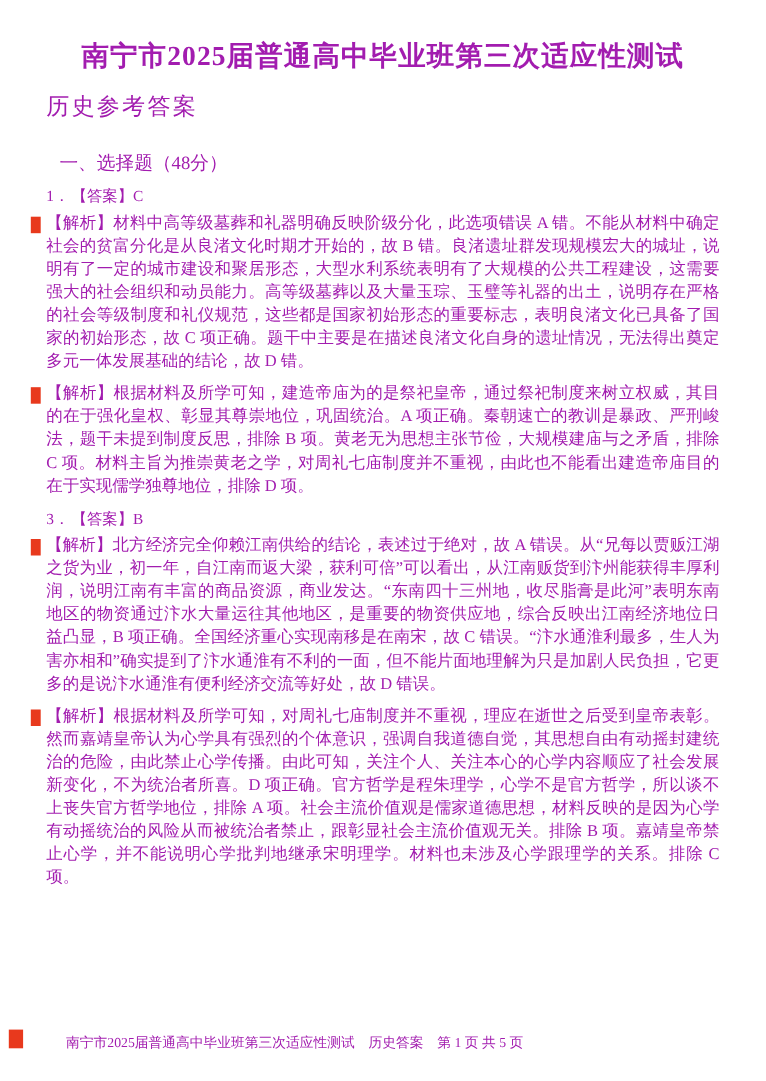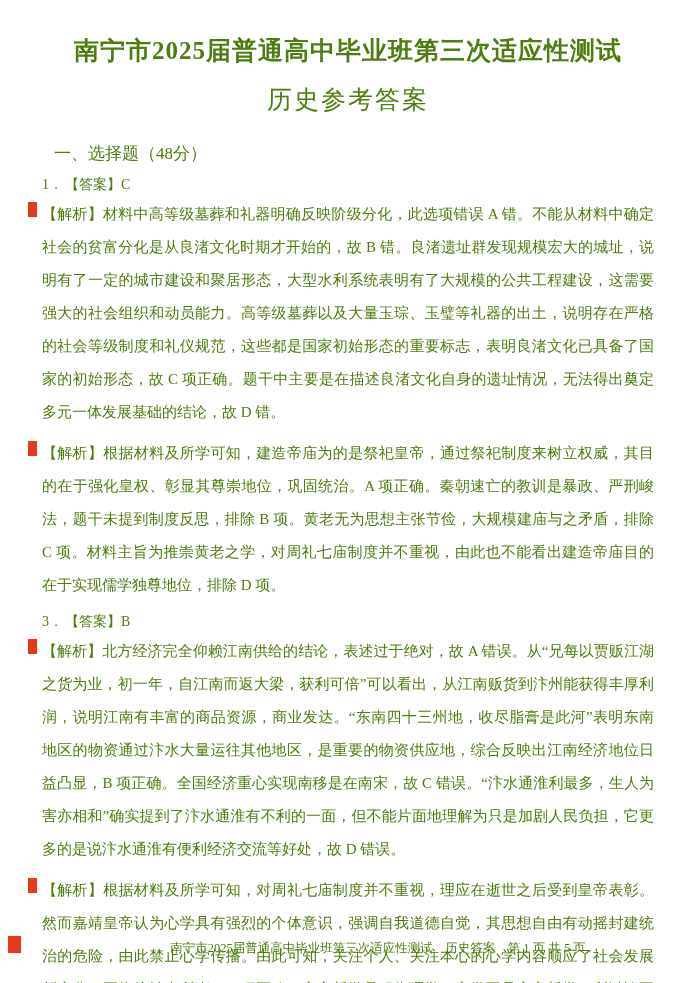--- a/index.html
+++ b/index.html
@@ -6,36 +6,36 @@
     margin: 0;
     padding: 0;
     background: #ffffff;
   }
   .page {
     position: relative;
     width: 696px;
     height: 983px;
     box-sizing: border-box;
     background: #ffffff;
-    color: #4d7c0f;
+    color: #a21caf;
     padding: 34px 42px 0 42px;
     font-family: "Liberation Serif", "DejaVu Serif", serif;
     overflow: hidden;
   }
   .doc-title {
     font-size: 25px;
     font-weight: bold;
     text-align: center;
     margin: 0 0 16px 0;
     letter-spacing: 1px;
   }
   .doc-subtitle {
-    font-size: 25px;
+    font-size: 21px;
     font-weight: normal;
-    text-align: center;
+    text-align: left;
     margin: 16px 0 26px 0;
     letter-spacing: 2px;
   }
   .section-heading {
     font-size: 17px;
     font-weight: normal;
     margin: 10px 0 8px 12px;
   }
   .question {
     margin: 0 0 4px 0;
@@ -44,38 +44,38 @@
     font-size: 14px;
     line-height: 23px;
     margin: 8px 0 2px 0;
   }
   .answer-line .num {
     margin-right: 2px;
   }
   .analysis {
     position: relative;
     font-size: 15px;
-    line-height: 33px;
+    line-height: 21px;
     text-align: justify;
     margin: 0 0 8px 0;
   }
   .marker {
     position: absolute;
     left: -14px;
     top: 4px;
     width: 9px;
     height: 15px;
     background: var(--marker-red, #e8391d);
   }
   .footer {
     position: absolute;
     left: 0;
     right: 0;
     bottom: 26px;
-    text-align: center;
+    text-align: left;
     font-size: 12.5px;
     padding-left: 60px;
     box-sizing: border-box;
   }
   .page-corner-marker {
     position: absolute;
     left: 8px;
     bottom: 30px;
     width: 13px;
     height: 17px;

